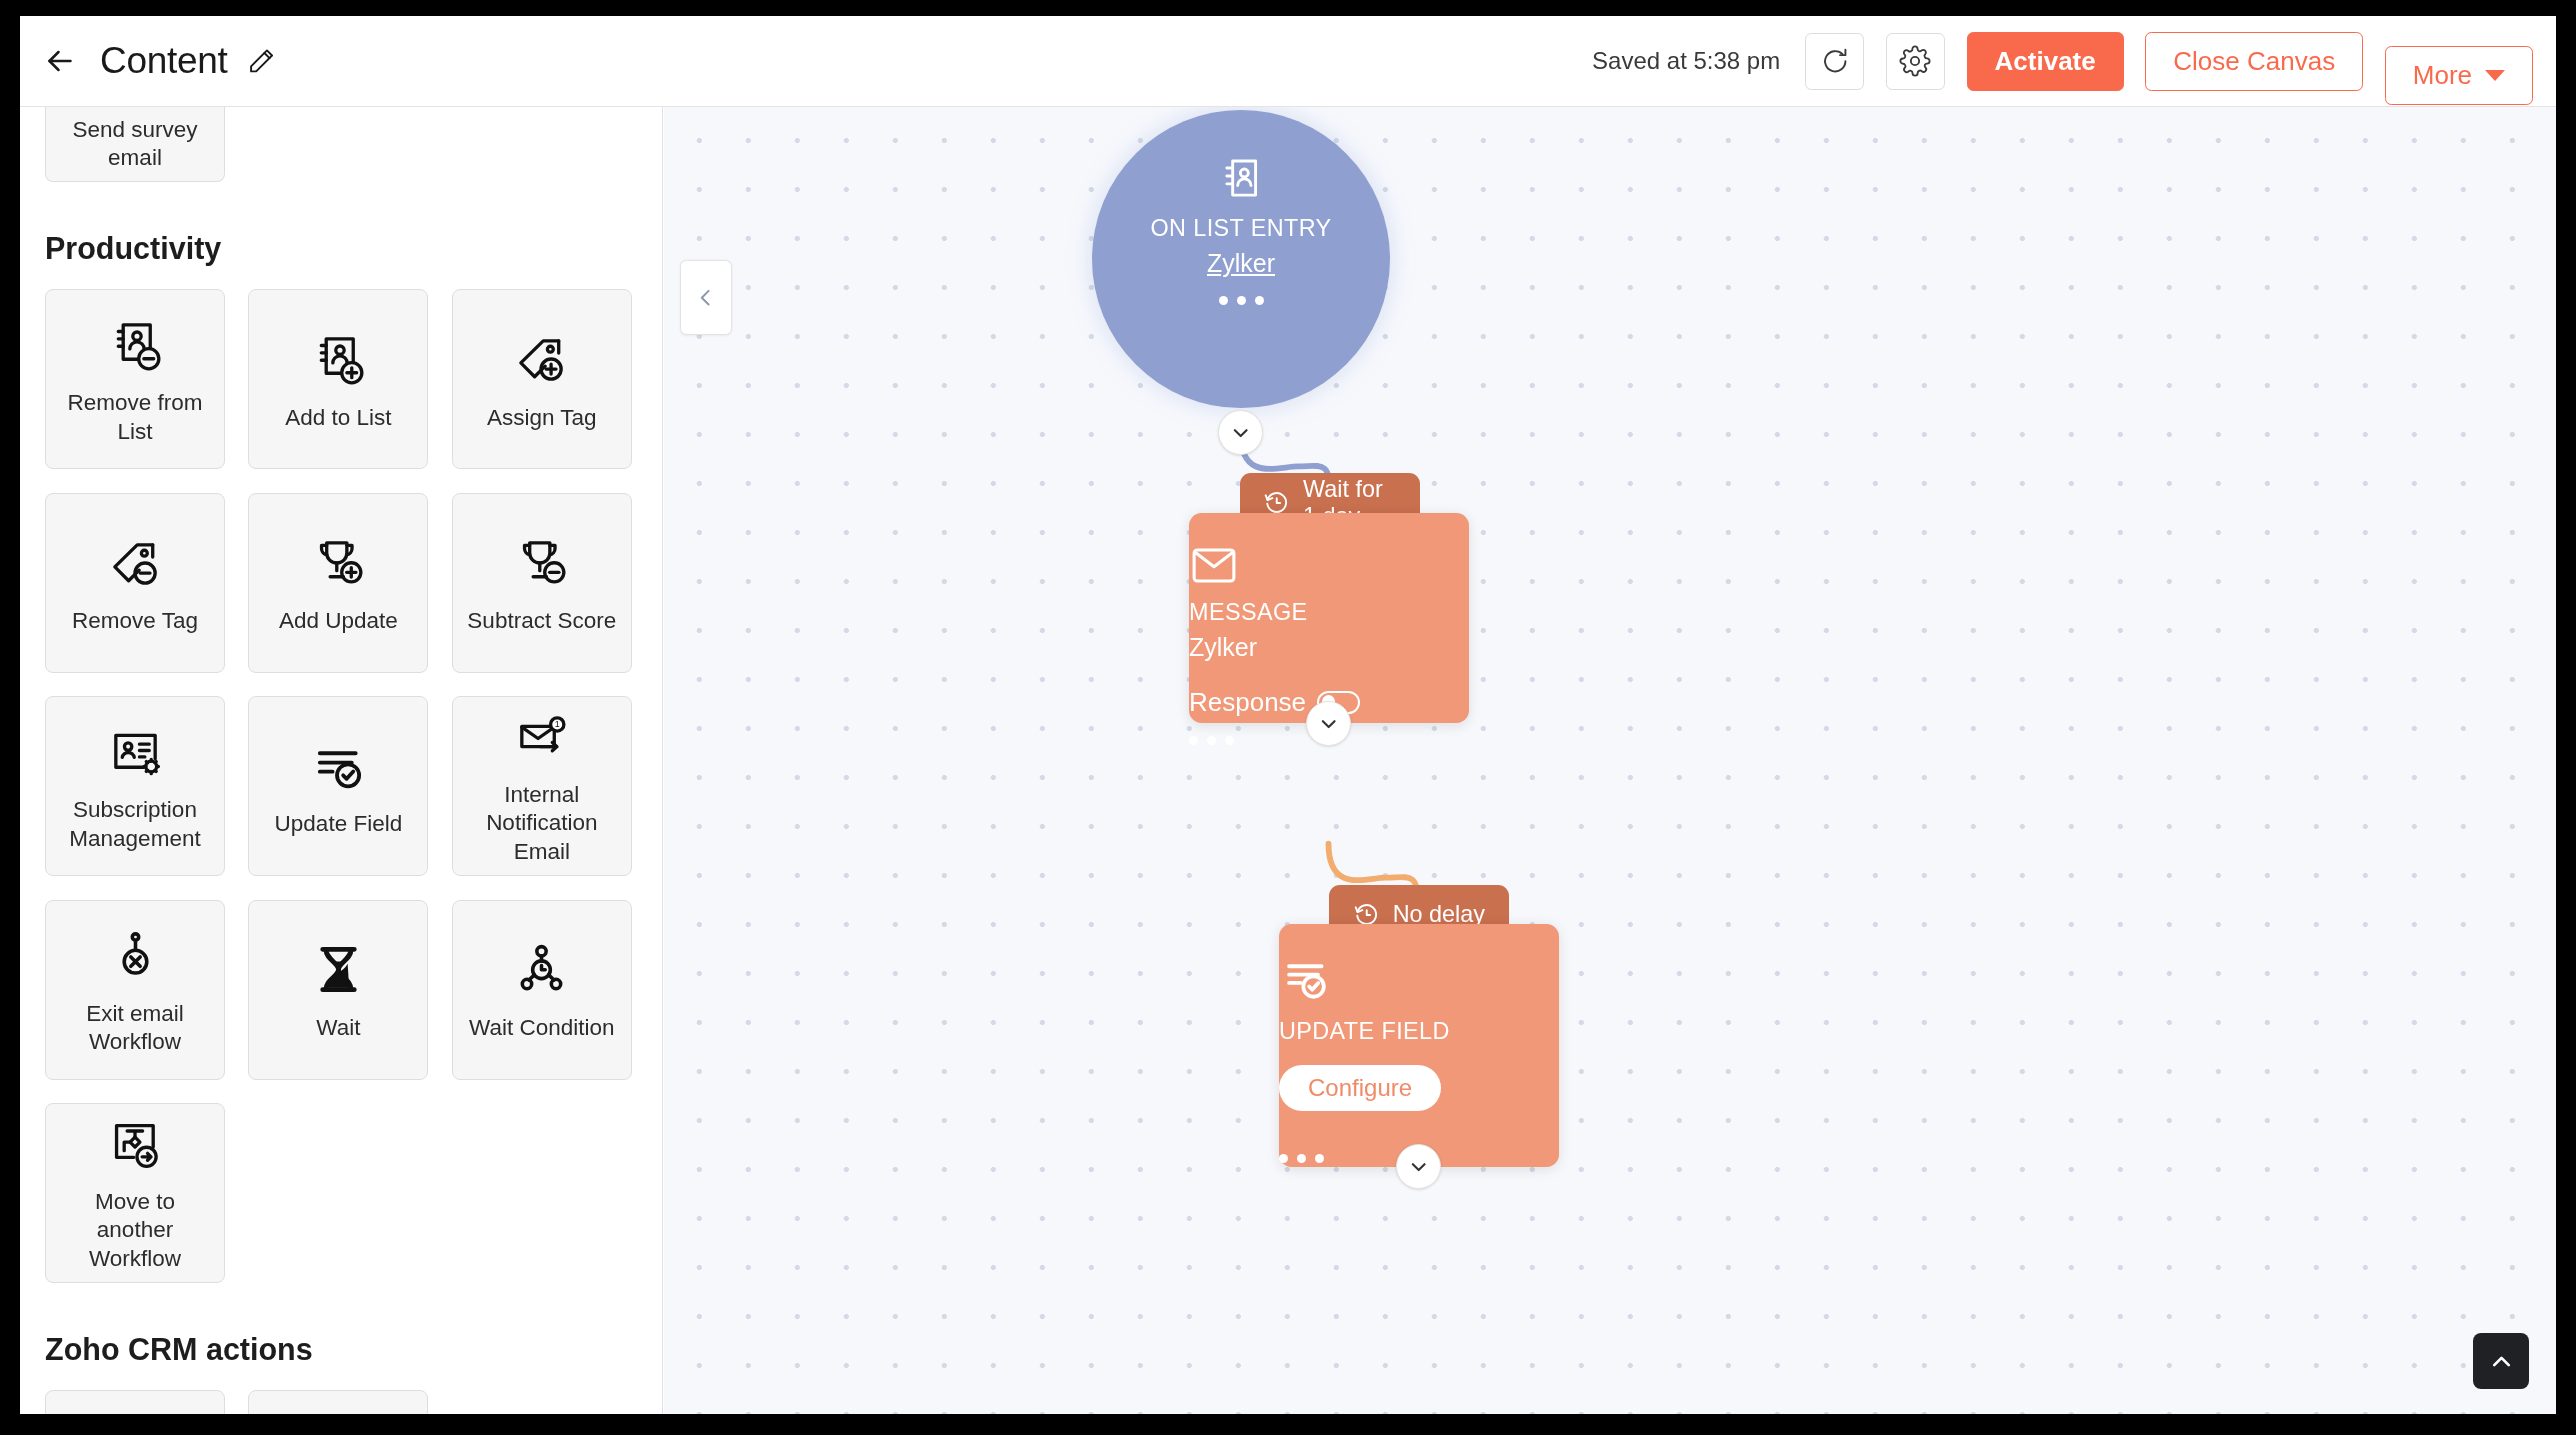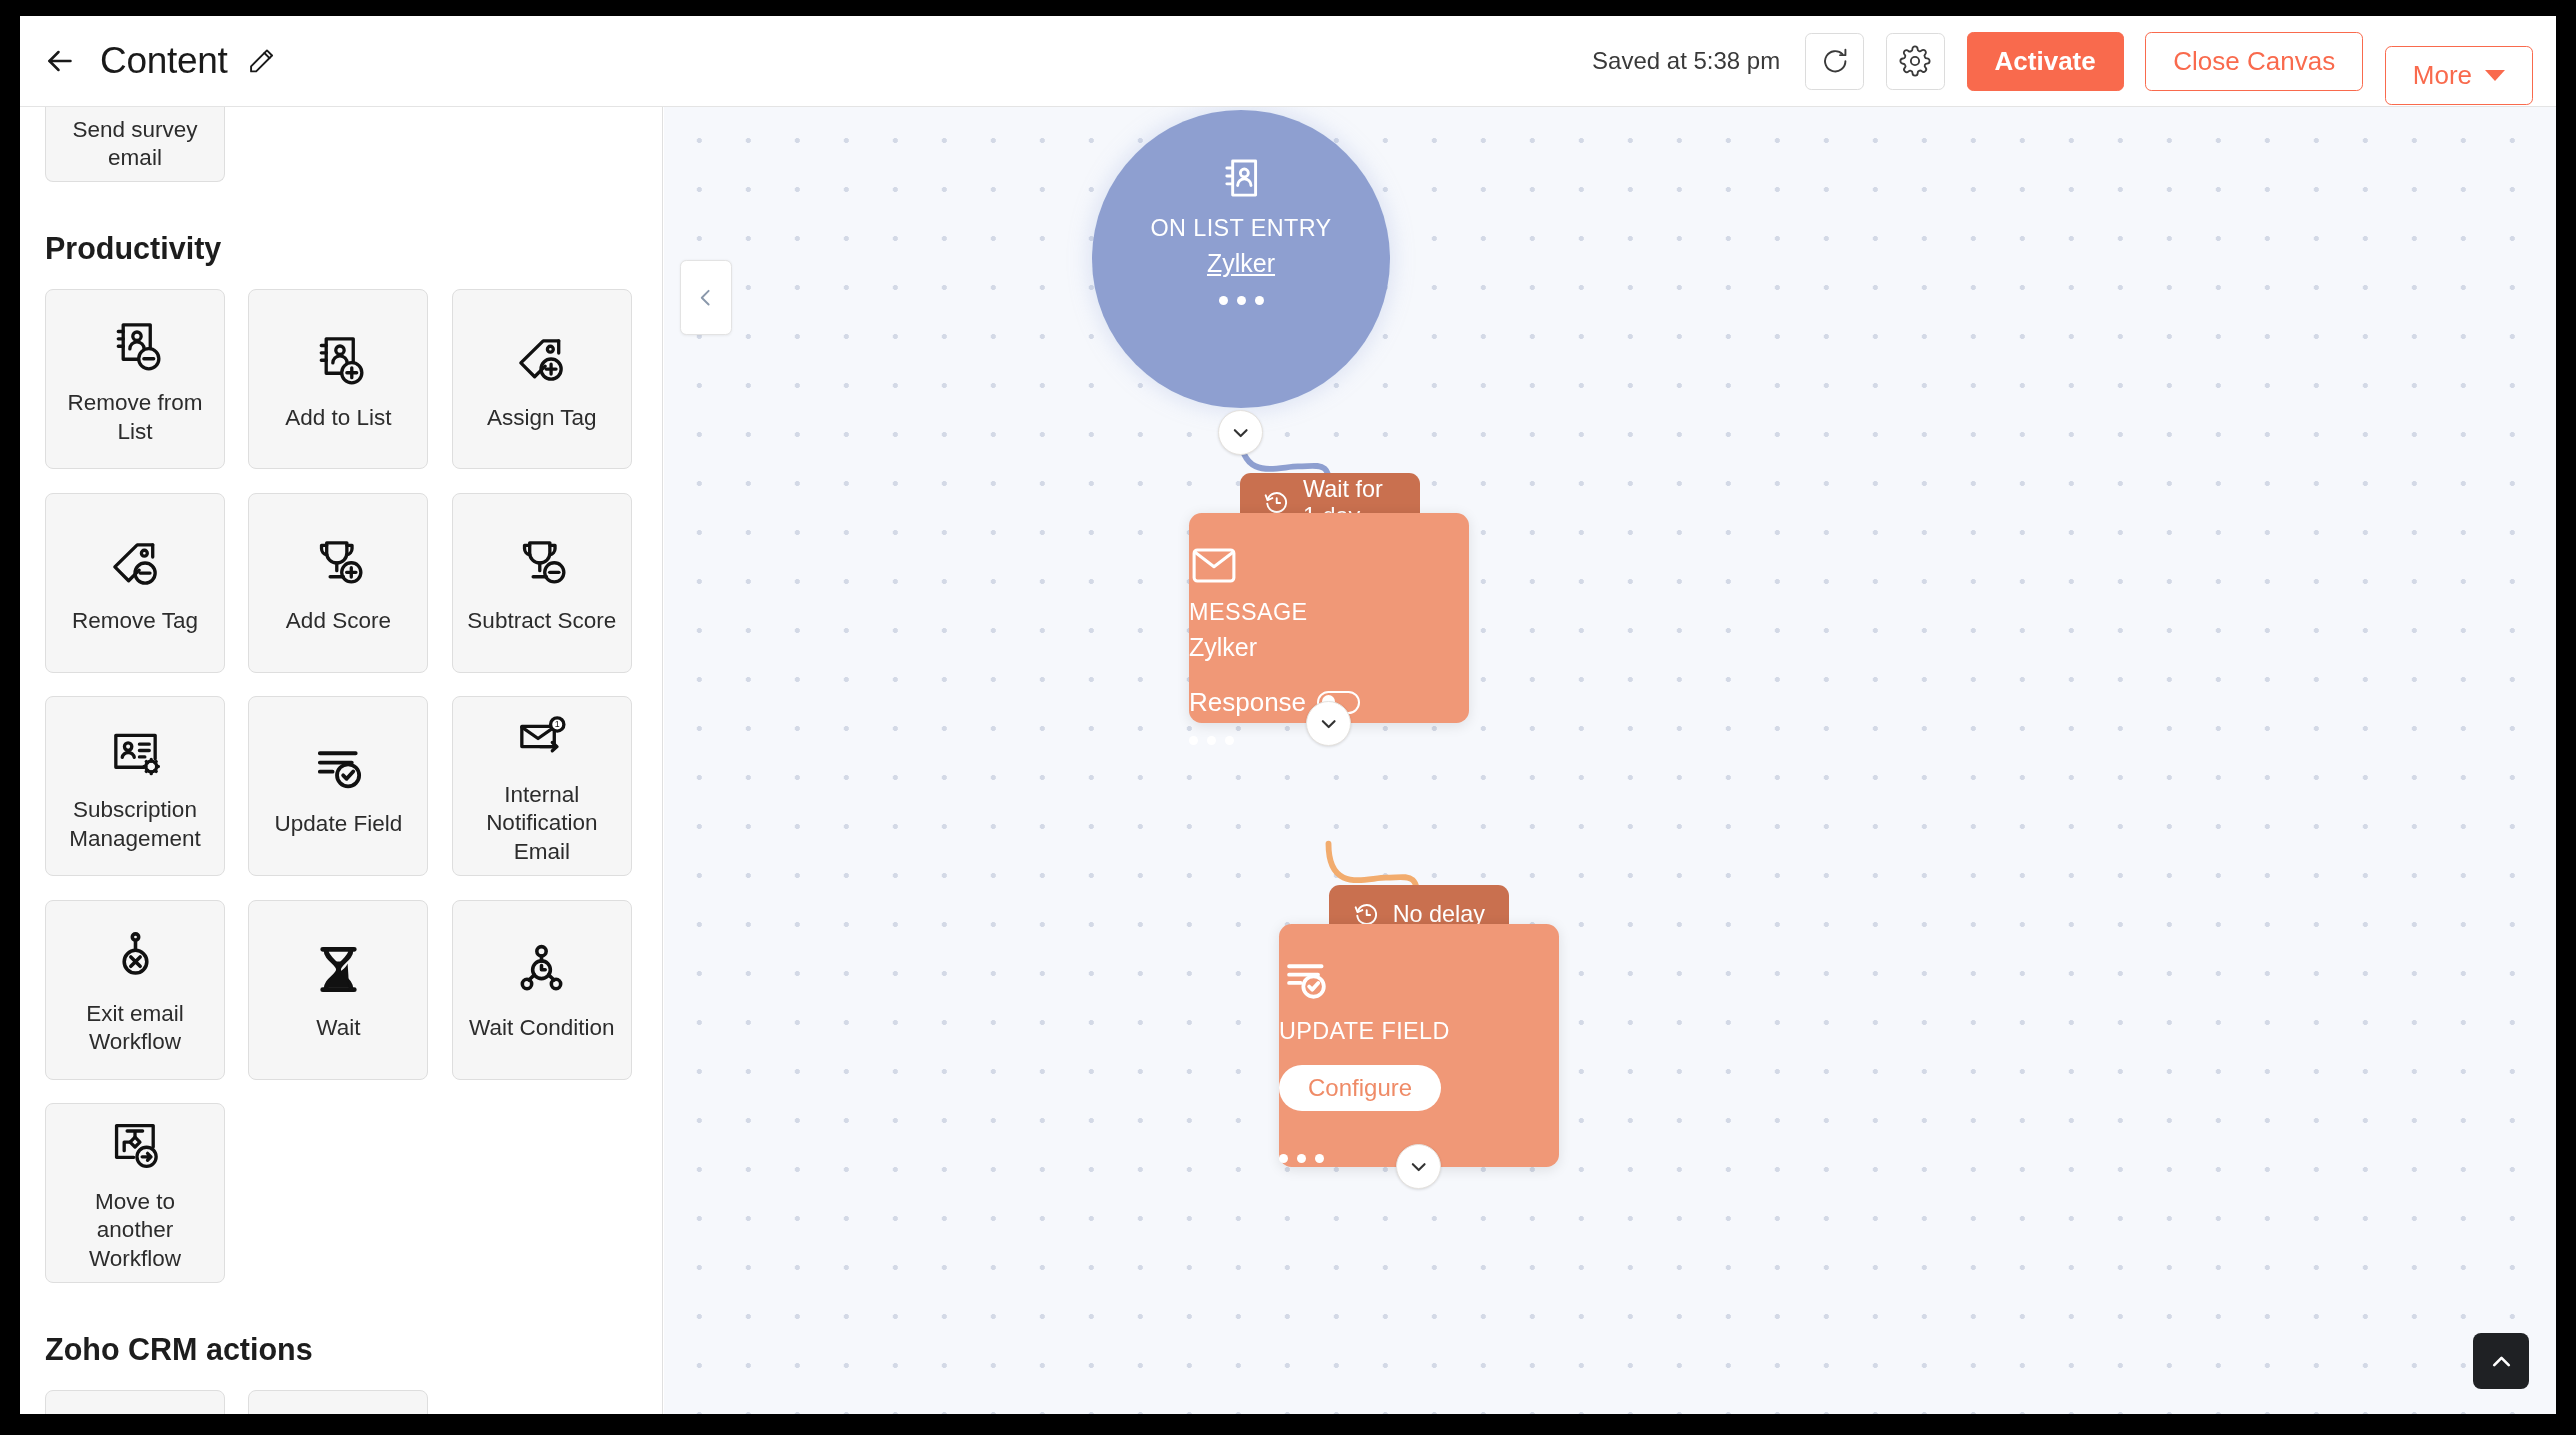--- a/index.html
+++ b/index.html
@@ -295,21 +295,21 @@
         <span class="card-icon">
           <svg width="59" height="59" viewBox="0 0 24 24" fill="none" stroke="#111" stroke-width="1.35" stroke-linecap="round" stroke-linejoin="round">
             <path d="M7.2 3.6h8.2v4.1a4.1 4.1 0 0 1-8.2 0z"></path>
             <path d="M7.2 4.6H5.1v1.4a2.6 2.6 0 0 0 2.1 2.5"></path>
             <path d="M15.4 4.6h2.1v1.4a2.6 2.6 0 0 1-2.1 2.5"></path>
             <path d="M11.3 11.8v3.1M8.6 17.4h5.4"></path>
             <circle cx="17.2" cy="15.6" r="3.9"></circle>
               <path d="M17.2 13.7v3.8M15.3 15.6h3.8"></path>
           </svg>
         </span>
-        <span class="card-label">Add Score</span>
+        <span class="card-label">Add Update</span>
       </div>
 
       <div class="card">
         <span class="card-icon">
           <svg width="59" height="59" viewBox="0 0 24 24" fill="none" stroke="#111" stroke-width="1.35" stroke-linecap="round" stroke-linejoin="round">
             <path d="M7.2 3.6h8.2v4.1a4.1 4.1 0 0 1-8.2 0z"></path>
             <path d="M7.2 4.6H5.1v1.4a2.6 2.6 0 0 0 2.1 2.5"></path>
             <path d="M15.4 4.6h2.1v1.4a2.6 2.6 0 0 1-2.1 2.5"></path>
             <path d="M11.3 11.8v3.1M8.6 17.4h5.4"></path>
             <circle cx="17.2" cy="15.6" r="3.9"></circle>

